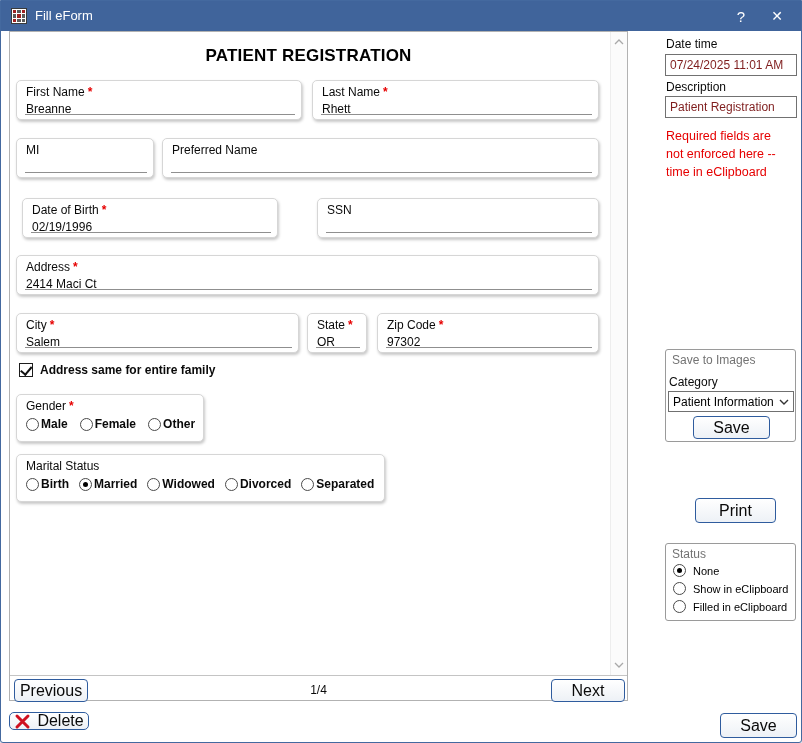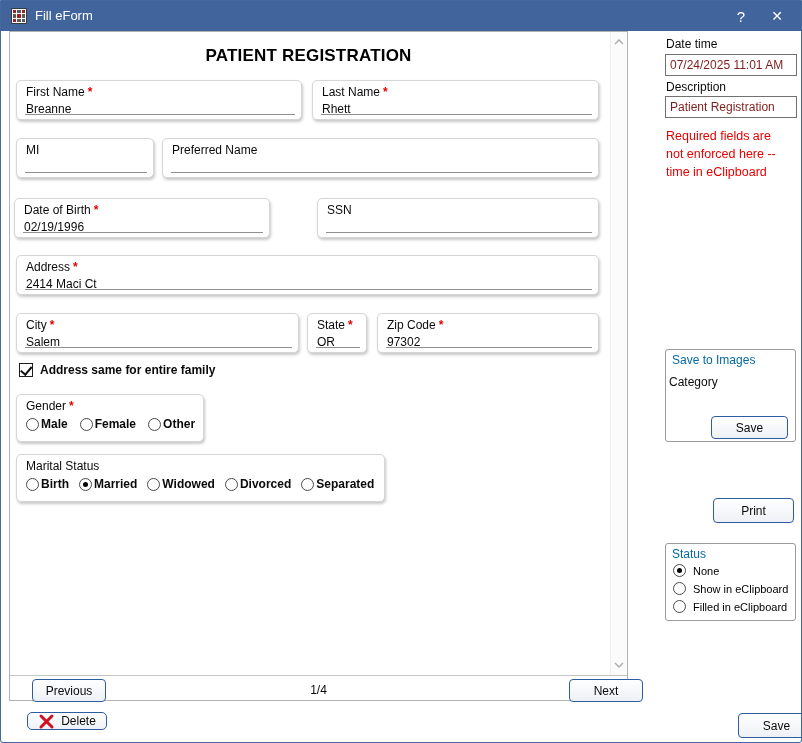--- a/index.html
+++ b/index.html
@@ -40,30 +40,30 @@
   .cb{position:relative;width:14px;height:14px;border:1.5px solid #1c1c1c;background:#fff;}
   .cb.checked::after{content:"";position:absolute;left:3px;top:0px;width:4.5px;height:8.5px;border:solid #111;border-width:0 2px 2px 0;transform:rotate(40deg);}
   .cb-label{font-size:12px;font-weight:600;color:#0a0a0a;}
   
   .radio{position:relative;width:13px;height:13px;min-width:13px;border:1px solid #4a4a4a;border-radius:50%;background:#fff;display:inline-block;}
   .radio.checked::after{content:"";position:absolute;left:3px;top:3px;width:5px;height:5px;border-radius:50%;background:#000;}
   .radio-row{position:absolute;left:9px;top:22px;display:flex;align-items:center;gap:11px;font-weight:bold;}
   .radio-opt{display:flex;align-items:center;gap:2px;font-size:12px;color:#0a0a0a;white-space:nowrap;}
   
   .btn{border:1px solid var(--button-border);border-radius:4px;background:linear-gradient(#ffffff,#edf1f6);
-       font-size:12px;color:#0a0a0a;display:flex;align-items:center;justify-content:center;cursor:default;margin-left:18px;}
+       font-size:16px;color:#0a0a0a;display:flex;align-items:center;justify-content:center;cursor:default;}
   .btn-prev{position:absolute;left:4px;top:647px;width:74px;height:23px;}
   .btn-next{position:absolute;left:541px;top:647px;width:74px;height:23px;border-width:1.5px;}
   .page-ind{position:absolute;left:0;right:0;top:651px;text-align:center;font-size:12px;color:#0a0a0a;}
   
   .side-label{position:absolute;font-size:12px;color:#0a0a0a;}
   .tbox{position:absolute;border:1px solid #717171;background:#fff;font-size:12px;color:#7f1d1d;display:flex;align-items:center;padding:0 4px;white-space:nowrap;}
   .warning{position:absolute;left:665px;top:126px;color:var(--warning-red);font-size:12.5px;line-height:18px;}
   .groupbox{position:absolute;border:1px solid #9a9a9a;border-radius:3px;background:#fff;}
-  .gb-title{position:absolute;left:6px;top:3px;font-size:12px;color:#0369a1;}
+  .gb-title{position:absolute;left:6px;top:3px;font-size:12px;color:#737373;}
   .combo{position:absolute;left:2px;top:41px;width:126px;height:21px;border:1px solid #707070;background:#fff;display:flex;align-items:center;padding:0 4px;font-size:12px;justify-content:space-between;}
   .gb-save{position:absolute;left:27px;top:66px;width:77px;height:23px;}
   .status-row{position:absolute;left:7px;display:flex;align-items:flex-end;gap:7px;font-size:11px;white-space:nowrap;}
   
   .btn-delete{position:absolute;left:8px;top:711px;width:80px;height:18px;gap:6px;border-radius:5px;}
   .btn-save-main{position:absolute;left:719px;top:712px;width:77px;height:25px;}
 </style>
 </head>
 <body>
 
@@ -106,21 +106,21 @@
         <div class="flabel">MI</div>
         <div class="fvalue"></div>
         <div class="uline"></div>
       </div>
       <div class="fieldbox" style="left:152px;top:106px;width:437px;height:40px;">
         <div class="flabel">Preferred Name</div>
         <div class="fvalue"></div>
         <div class="uline"></div>
       </div>
 
-      <div class="fieldbox" style="left:4px;top:166px;width:256px;height:40px;">
+      <div class="fieldbox" style="left:12px;top:166px;width:256px;height:40px;">
         <div class="flabel"><span>Date of Birth</span><span class="star">*</span></div>
         <div class="fvalue">02/19/1996</div>
         <div class="uline"></div>
       </div>
       <div class="fieldbox" style="left:307px;top:166px;width:282px;height:40px;">
         <div class="flabel">SSN</div>
         <div class="fvalue"></div>
         <div class="uline"></div>
       </div>
 
@@ -222,20 +222,26 @@
 
   <div class="warning">
     <div>Required fields are</div>
     <div>not enforced here --</div>
     <div>time in eClipboard</div>
   </div>
 
   <div class="groupbox" style="left:664px;top:348px;width:131px;height:93px;">
     <div class="gb-title">Save to Images</div>
     <div class="side-label" style="left:3px;top:25px;">Category</div>
+    <div class="combo">
+      <span>Patient Information</span>
+      <svg width="10" height="6" viewBox="0 0 10 6">
+          <polyline points="1,1 5,5 9,1" fill="none" stroke="#333" stroke-width="1.4"></polyline>
+        </svg>
+    </div>
     <div class="btn gb-save">Save</div>
   </div>
 
   <div class="btn" style="position:absolute;left:694px;top:497px;width:81px;height:25px;">Print</div>
 
   <div class="groupbox" style="left:664px;top:542px;width:131px;height:78px;">
     <div class="gb-title">Status</div>
     <div class="status-row" style="top:20px;">
       <span class="radio checked"></span>
         <span>None</span>

